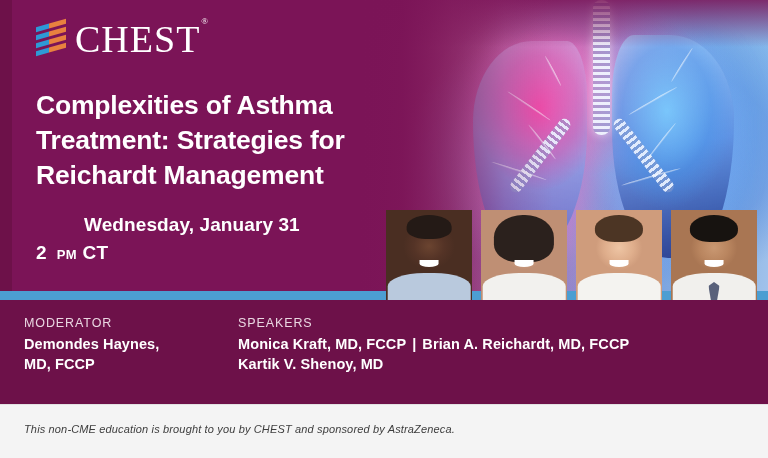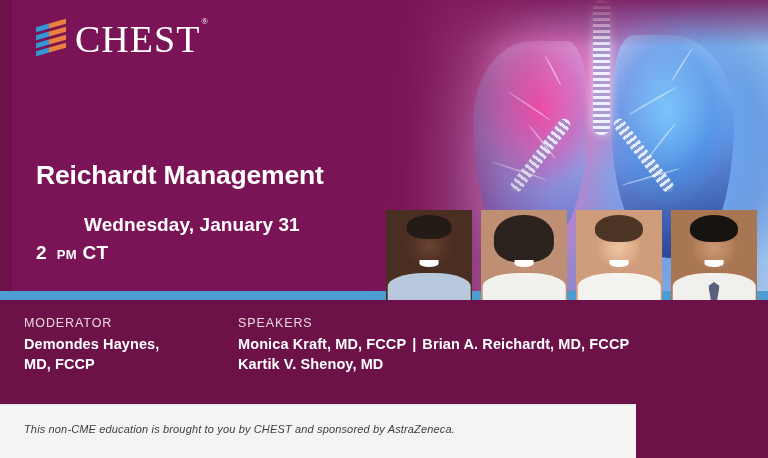--- a/index.html
+++ b/index.html
@@ -252,21 +252,21 @@
     font-size: 14.5px; font-weight: 700;
     line-height: 1.38; letter-spacing: .1px;
   }
   .col-moderator { left: 24px; top: 16px; width: 200px; }
   .col-speakers  { left: 238px; top: 16px; width: 520px; }
   .sep { padding: 0 6px; font-weight: 700; }
 
   
   .footer {
     position: absolute; left: 0; top: 404px;
-    width: 636px; height: 54px;
+    width: 768px; height: 54px;
     background: #f4f4f4;
     border-top: 1px solid #e2e2e2;
   }
   .footer .note {
     position: absolute; left: 24px; top: 18px;
     font-size: 11px; font-style: italic;
     color: #3d3d3d; letter-spacing: .15px;
   }
 </style>
 </head>
@@ -317,22 +317,22 @@
             <i class="o"></i>
           </div>
       </div>
       <div class="logo-word">
         <span>CHEST</span><sup>®</sup>
       </div>
     </div>
 
     <div class="headline">
       <h1>
-        <br>
-        <br>
+        <span>Complexities of Asthma</span><br>
+        <span>Treatment: Strategies for</span><br>
         <span>Reichardt Management</span>
       </h1>
     </div>
 
     <div class="when">
       <div class="date">Wednesday, January 31</div>
       <div class="time">
         <span>2</span><span class="mer">PM</span> <span>CT</span>
       </div>
     </div>

